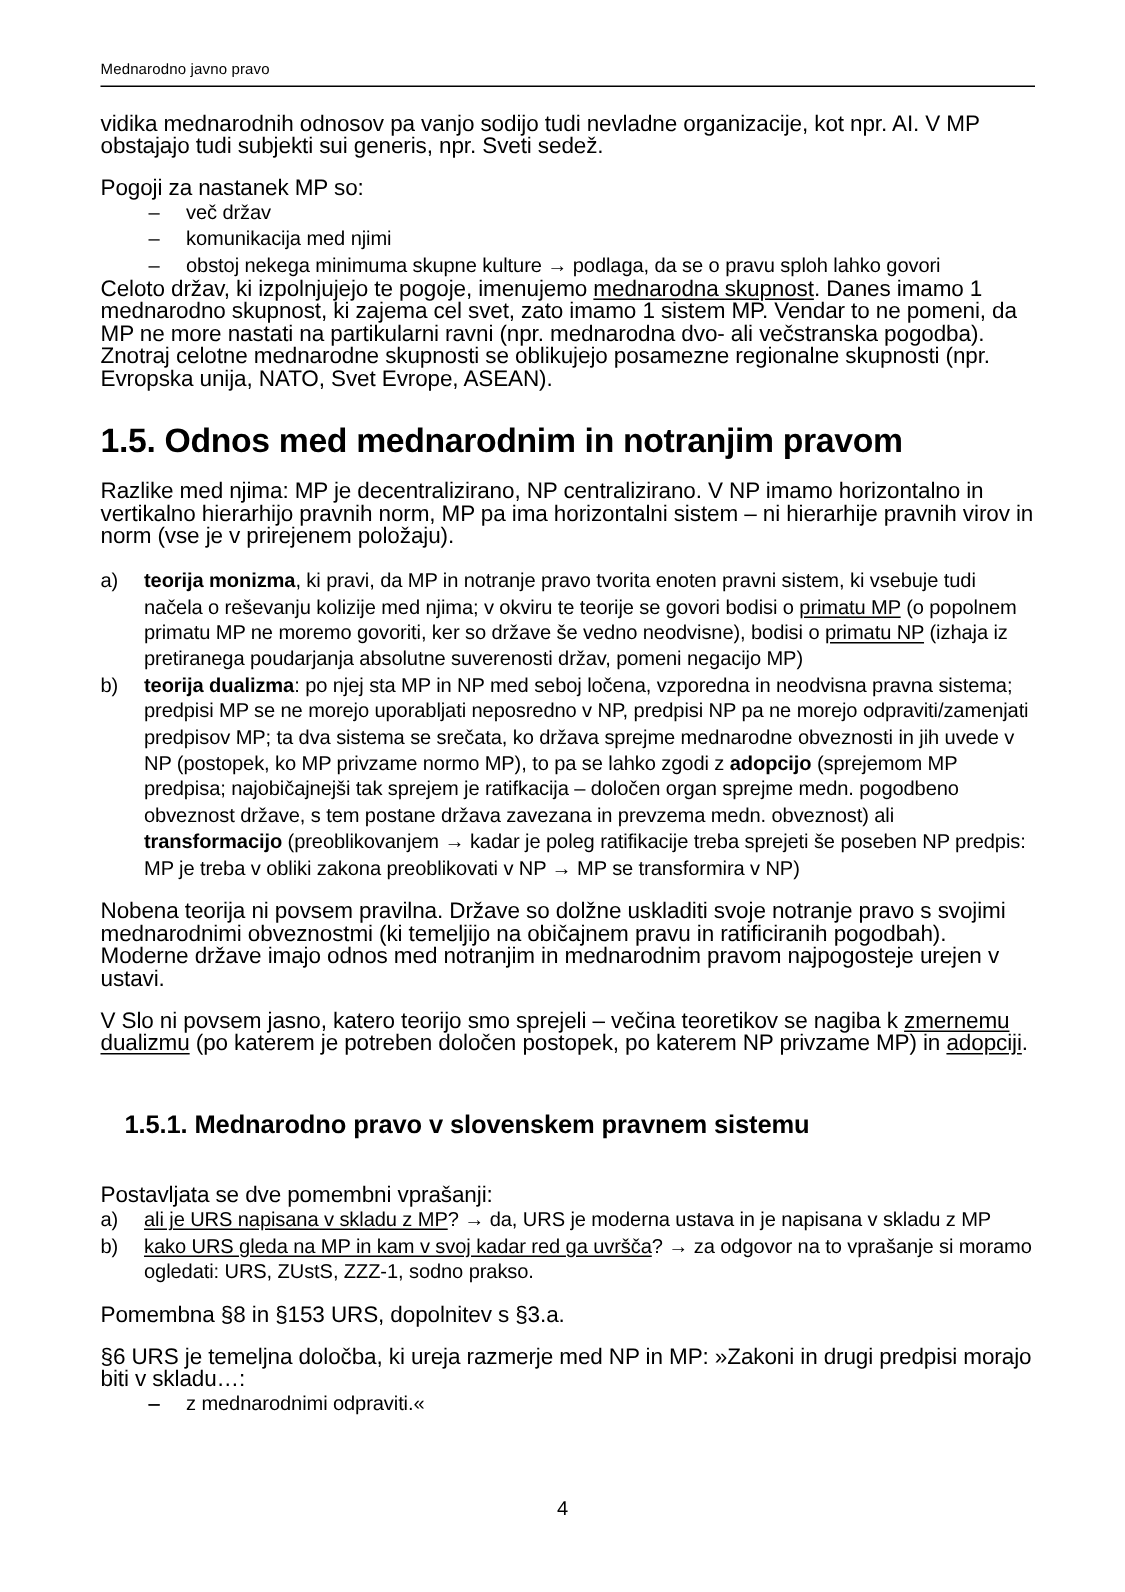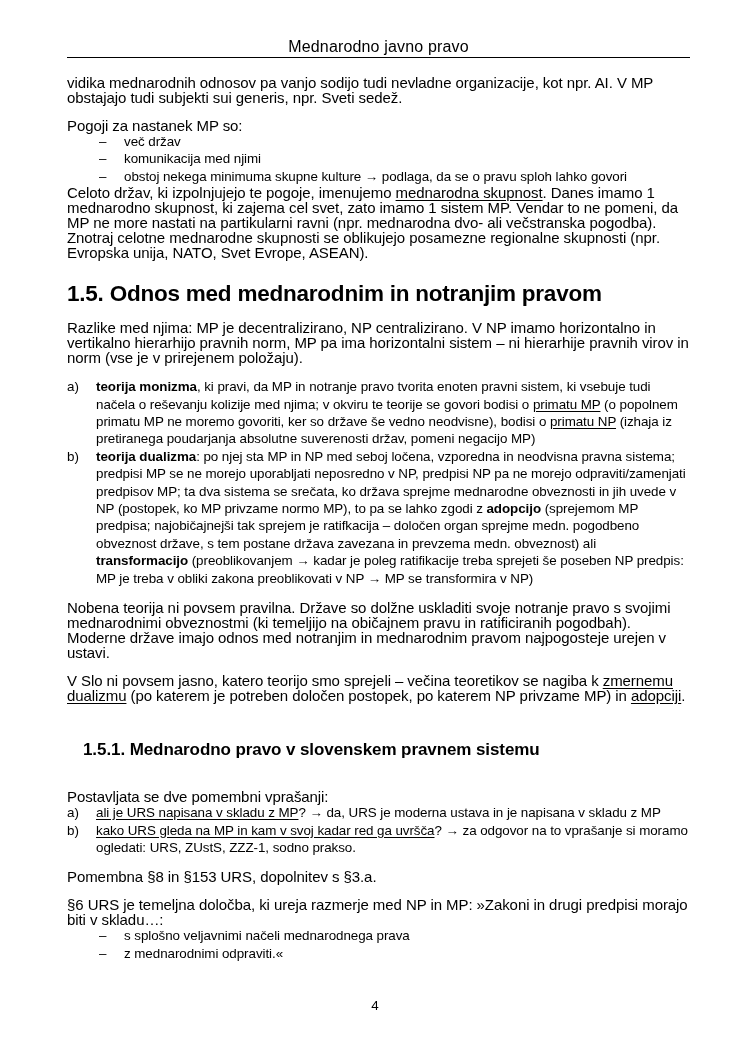--- a/index.html
+++ b/index.html
@@ -18,27 +18,26 @@
   .page {
     position: absolute;
     left: 0; top: 0;
     width: 750px;
     height: 1061px;
     box-sizing: border-box;
     padding: 40px 60px 0 67px;
   }
   
   .doc-header {
-    font-size: 16px;
+    font-size: 10px;
     line-height: 14px;
     padding-bottom: 3px;
     border-bottom: 1.4px solid #000;
     width: 623px;
     letter-spacing: 0.01em;
-    text-align: center;
   }
   .spacer-sm { height: 13px; }
   .spacer-md { height: 17px; }
   .spacer-lg { height: 20px; }
 
   p.para {
     margin: 0;
     width: 623px;
     font-size: 15px;
     line-height: 15px;
@@ -184,19 +183,19 @@
 
   <div class="spacer-sm"></div>
 
   <p class="para">Pomembna §8 in §153 URS, dopolnitev s §3.a.</p>
 
   <div class="spacer-sm"></div>
 
   <p class="para">§6 URS je temeljna določba, ki ureja razmerje med NP in MP: »Zakoni in drugi predpisi morajo biti v skladu…:</p>
 
   <ul class="dash-list">
-    <li><span class="dash-mark">–</span><span>s splošno veljavnimi načeli mednarodnega prava</span></li>
+    <li><span class="dash-mark">–</span></li>
     <li><span class="dash-mark">–</span><span>z mednarodnimi odpraviti.«</span></li>
   </ul>
 
   <div class="page-number">4</div>
 
 </div>
 
 </body></html>

